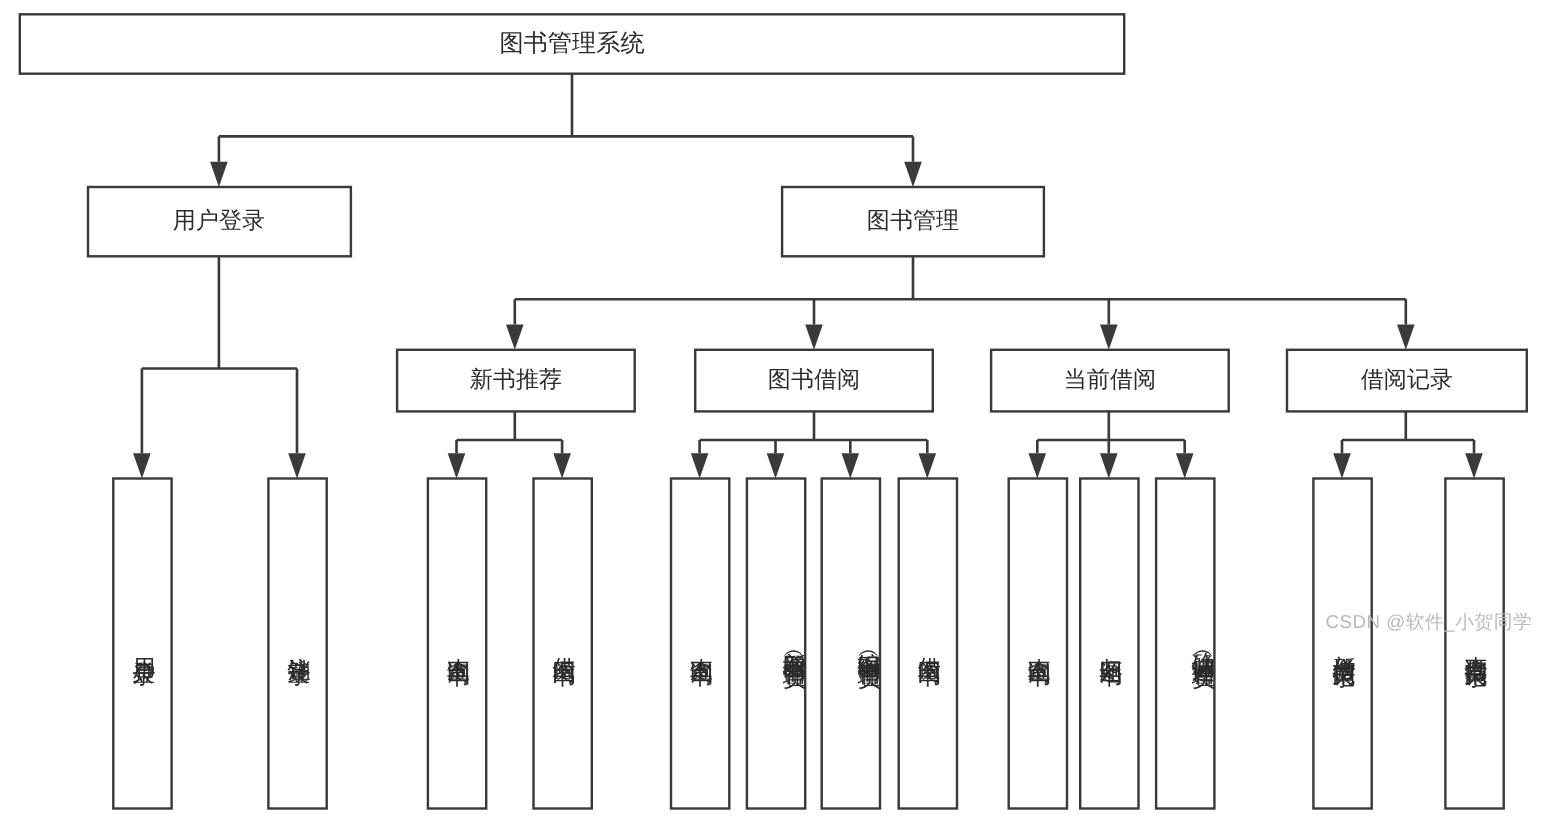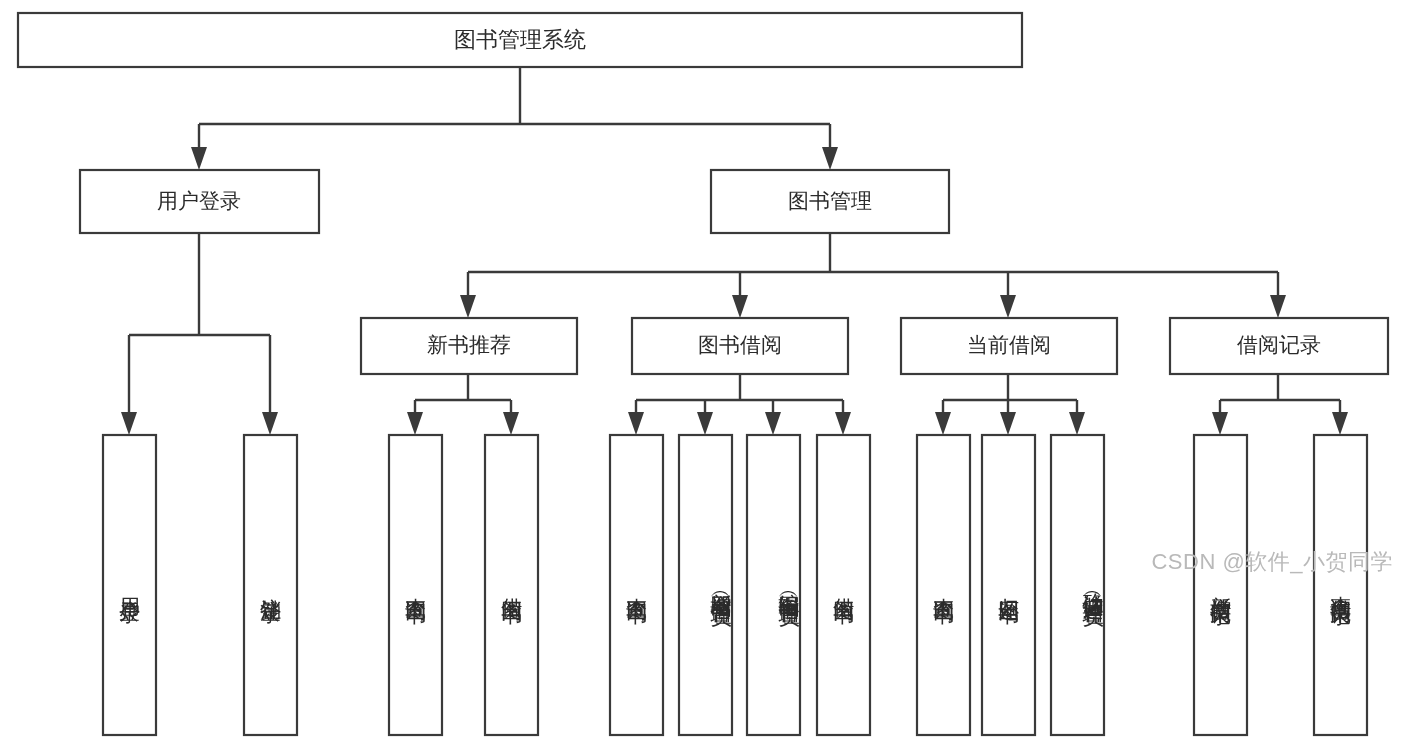--- a/index.html
+++ b/index.html
@@ -66,21 +66,21 @@
     letter-spacing: 2px;
     color: #2b2b2b;
     pointer-events: none;
     text-align: center;
   }
   .watermark {
     position: absolute;
     right: 12px;
     bottom: 6px;
     font-family: "Liberation Sans", "DejaVu Sans", sans-serif;
-    font-size: 22px;
+    font-size: 17px;
     color: #b9b9b9;
     letter-spacing: 0.5px;
     white-space: nowrap;
     text-align: center;
   }
 </style>
 </head>
 <body>
 
 <div id="diagram-root">

